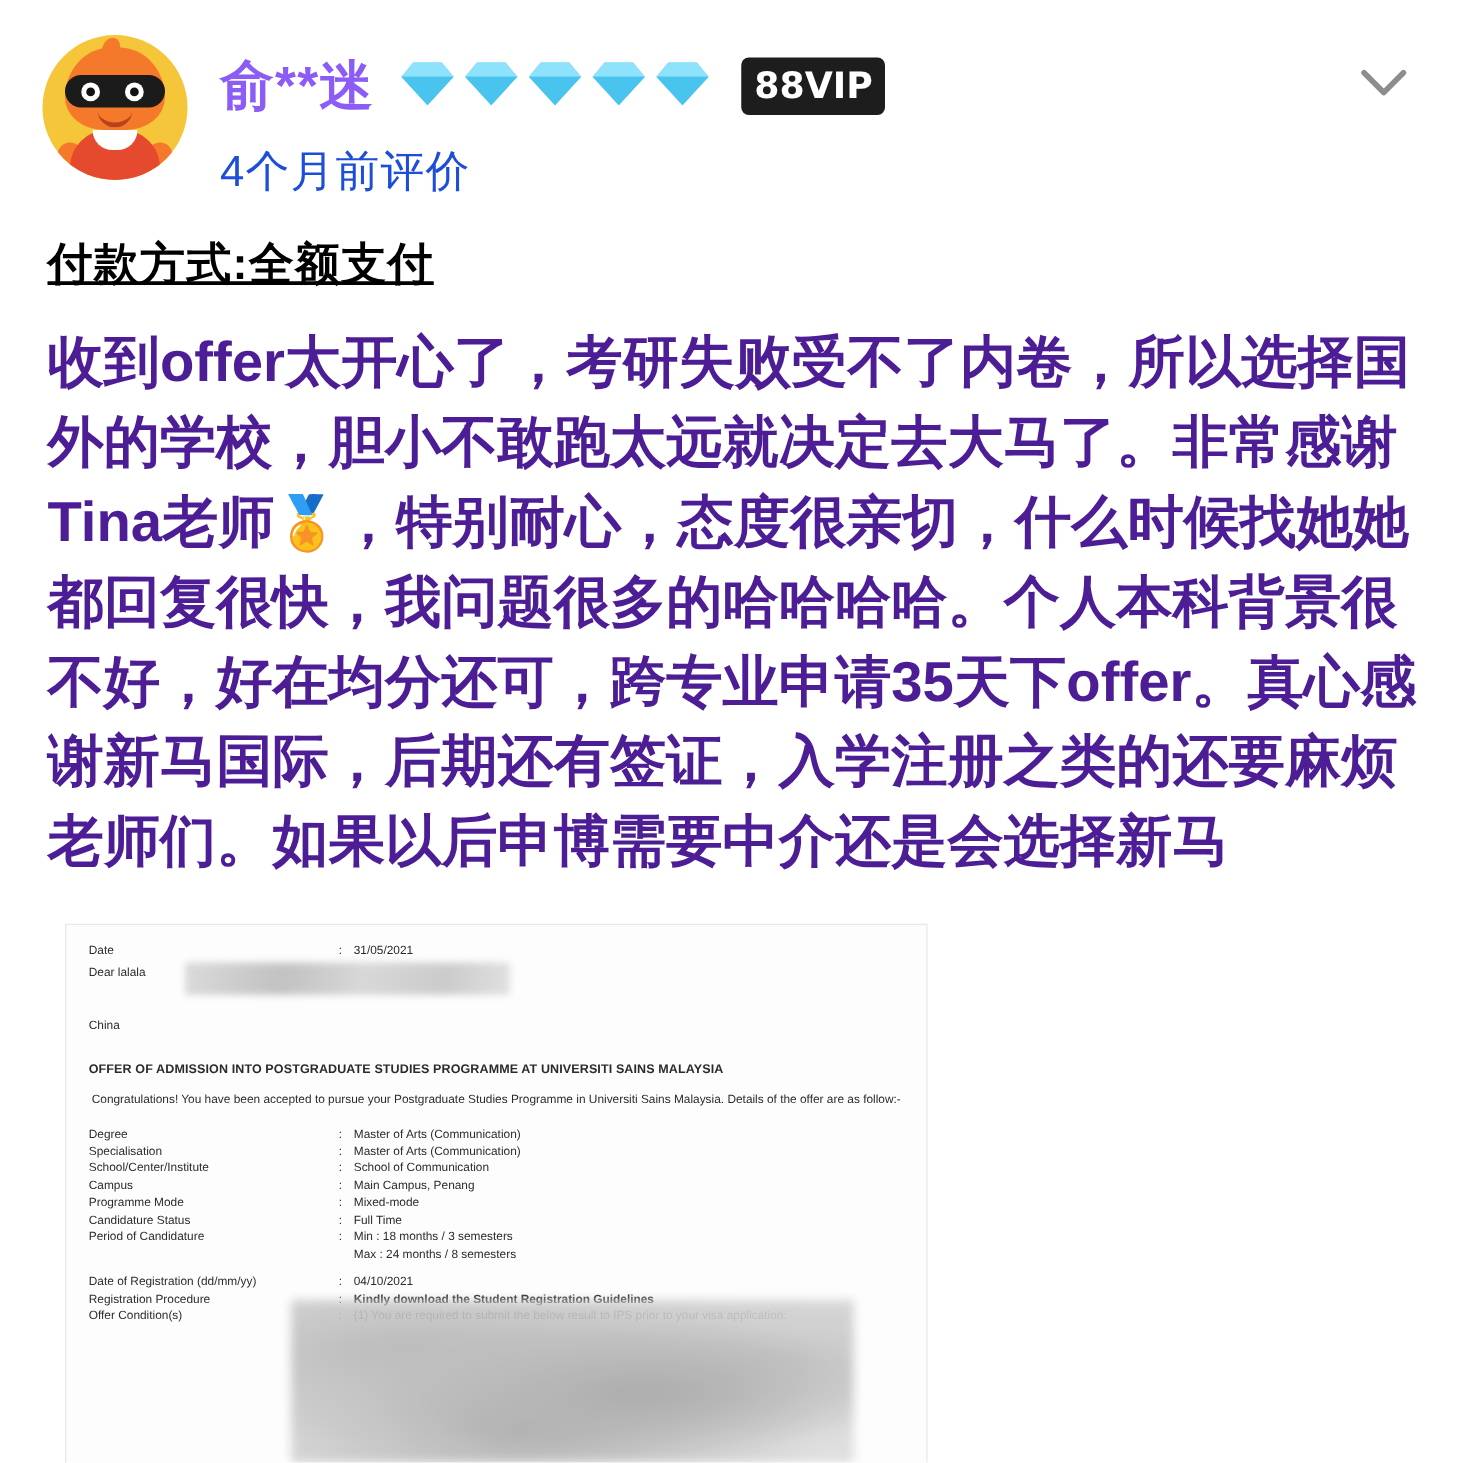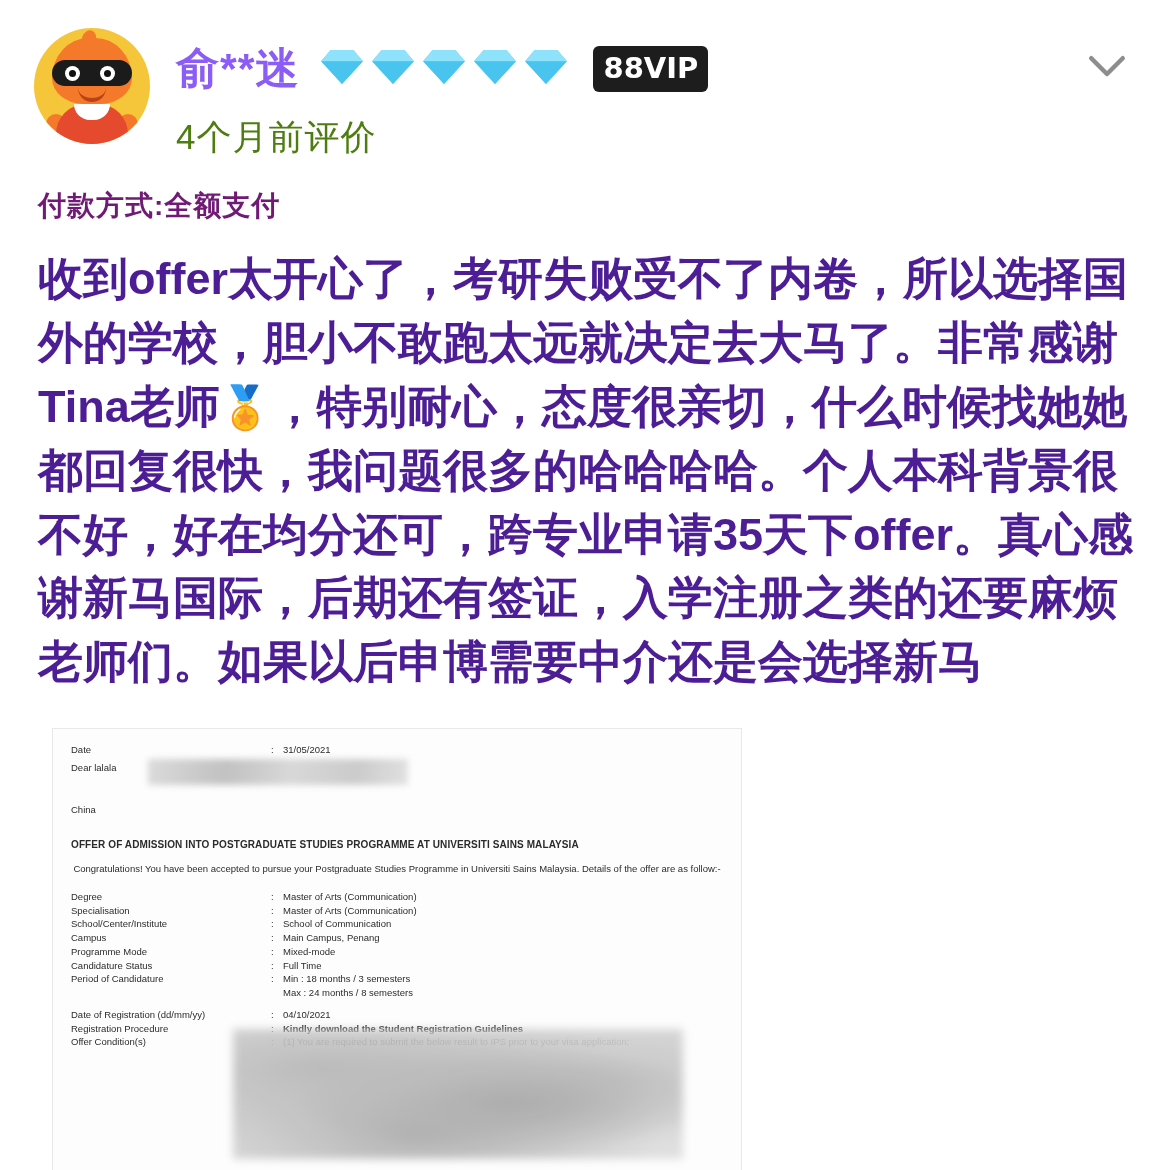--- a/index.html
+++ b/index.html
@@ -135,36 +135,37 @@
     font-weight: 700;
     line-height: 1;
     padding: 8px 10px 9px;
     border-radius: 6px;
     letter-spacing: 0px;
     font-family: "DejaVu Sans", sans-serif;
   }
   .time-row {
     margin-top: 16px;
     font-size: 35px;
-    color: #4d7c0f;
+    color: #1d4ed8;
     letter-spacing: 1px;
   }
   .chevron {
     position: absolute;
     right: 36px; top: 38px;
     width: 54px; height: 54px;
   }
 
   
   .pay-line {
     margin: 26px 0 0 38px;
-    font-size: 28px;
-    font-weight: 700;
-    color: #701a75;
+    font-size: 36px;
+    font-weight: 700;
+    color: #000000;
     letter-spacing: 1px;
+    text-decoration: underline;
   }
 
   
   .review-text {
     margin: 22px 30px 0 38px;
     font-size: 45px;
     line-height: 1.42;
     color: #4c1d95;
     font-weight: 700;
     letter-spacing: 0px;

